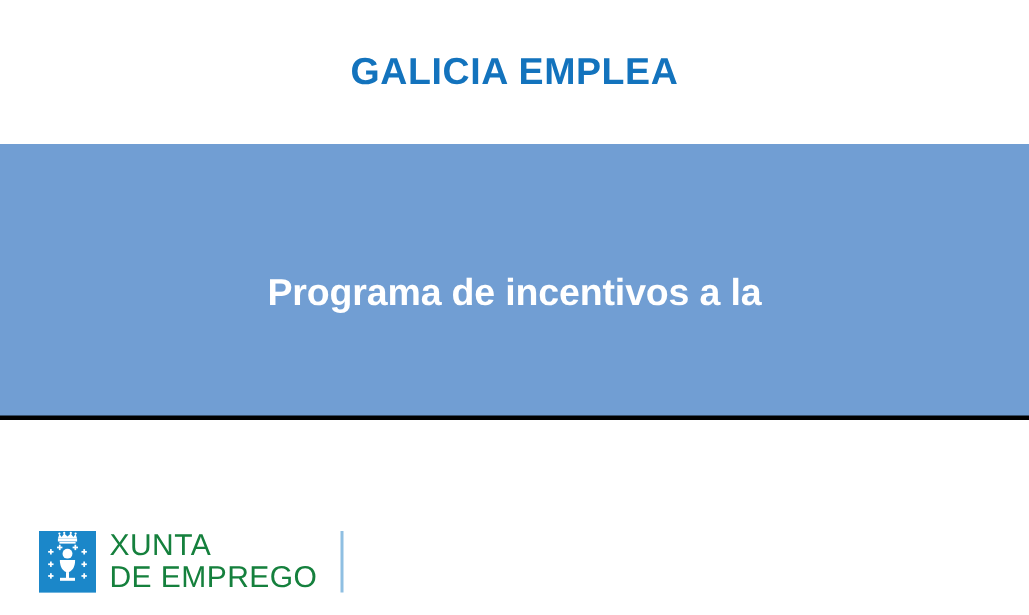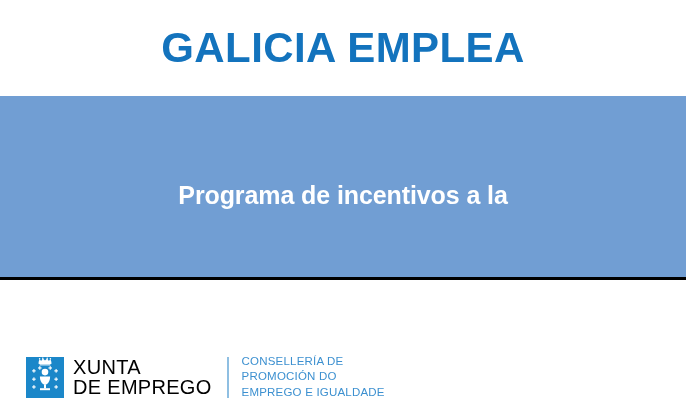--- a/index.html
+++ b/index.html
@@ -18,21 +18,21 @@
   
   .header {
     height: 96px;
     background: #ffffff;
     display: flex;
     align-items: center;
     justify-content: center;
   }
   .header-title {
     color: #1373bd;
-    font-size: 42px;
+    font-size: 25px;
     font-weight: bold;
     letter-spacing: 0.4px;
     line-height: 1;
     text-align: center;
     font-family: "Liberation Sans", sans-serif;
   }
 
   
   .band {
     height: 184px;
@@ -76,21 +76,21 @@
   }
   .xunta-emblem {
     width: 38px;
     height: 41px;
     background: #1b87c9;
     position: relative;
     flex: 0 0 auto;
   }
   .xunta-wordmark {
     margin-left: 9px;
-    color: #000000;
+    color: #15803d;
     font-size: 20px;
     font-weight: normal;
     line-height: 1.02;
     letter-spacing: 0.3px;
     font-family: "Liberation Sans", sans-serif;
     white-space: nowrap;
   }
   .xunta-divider {
     width: 2px;
     height: 41px;
@@ -175,20 +175,15 @@
       </svg>
     </div>
 
     <div class="xunta-wordmark">
       <div>XUNTA</div>
       <div>DE EMPREGO</div>
     </div>
 
     <div class="xunta-divider"></div>
 
-    <div class="conselleria">
-      <div>CONSELLERÍA DE</div>
-      <div>PROMOCIÓN DO</div>
-      <div>EMPREGO E IGUALDADE</div>
-    </div>
   </div>
 
 </div>
 
 </body></html>

